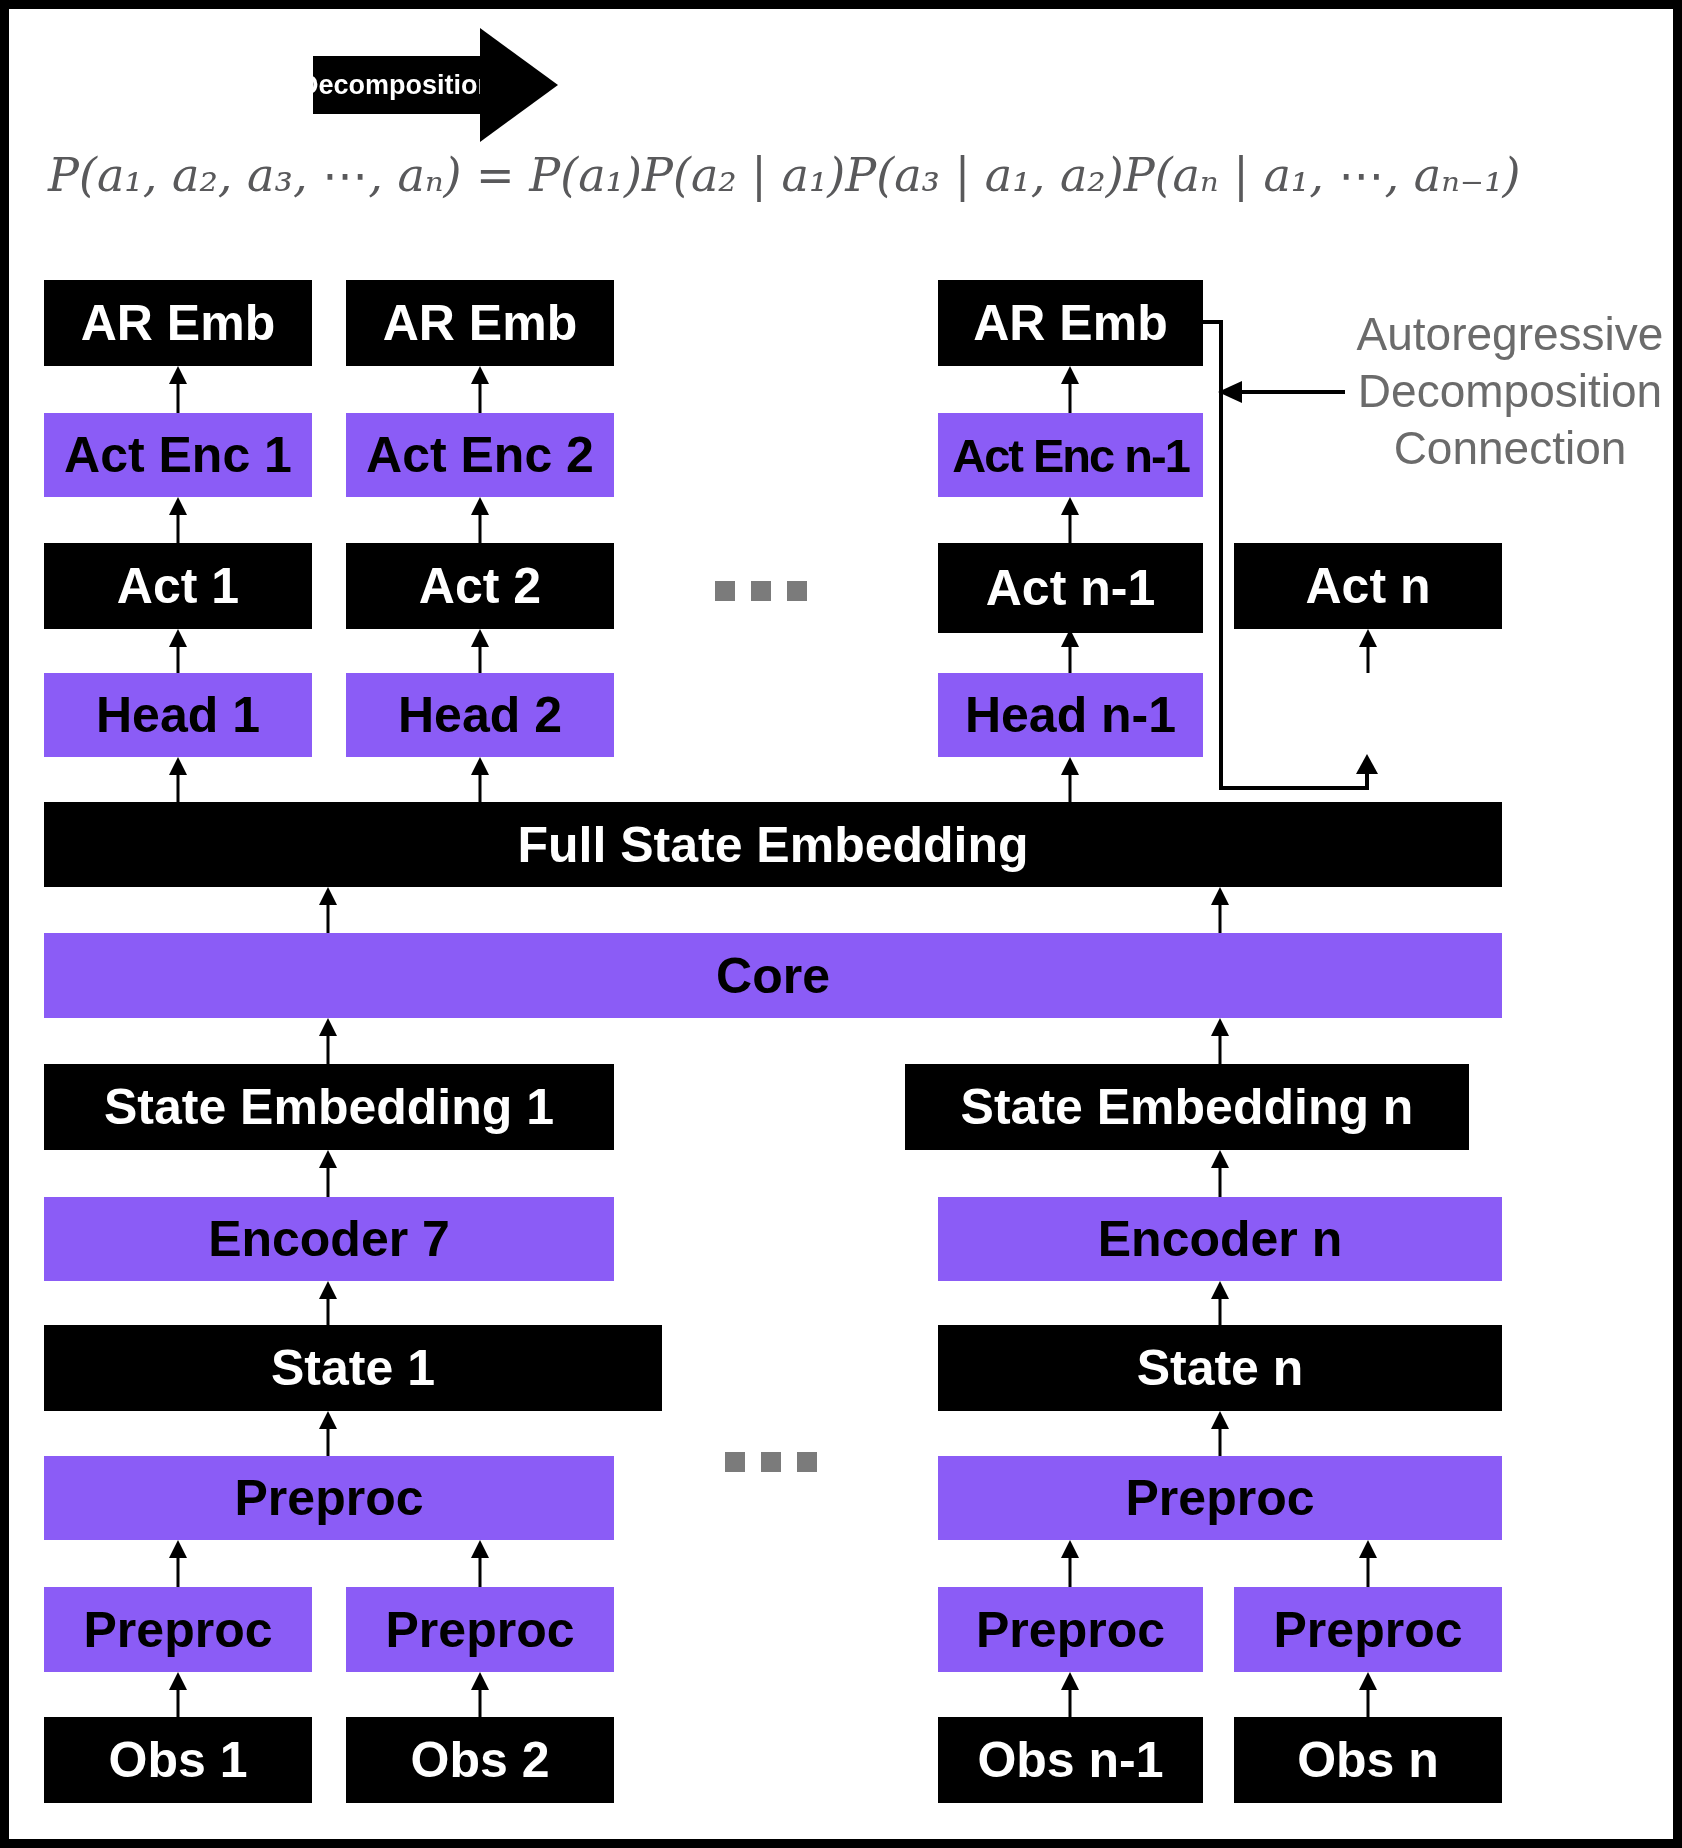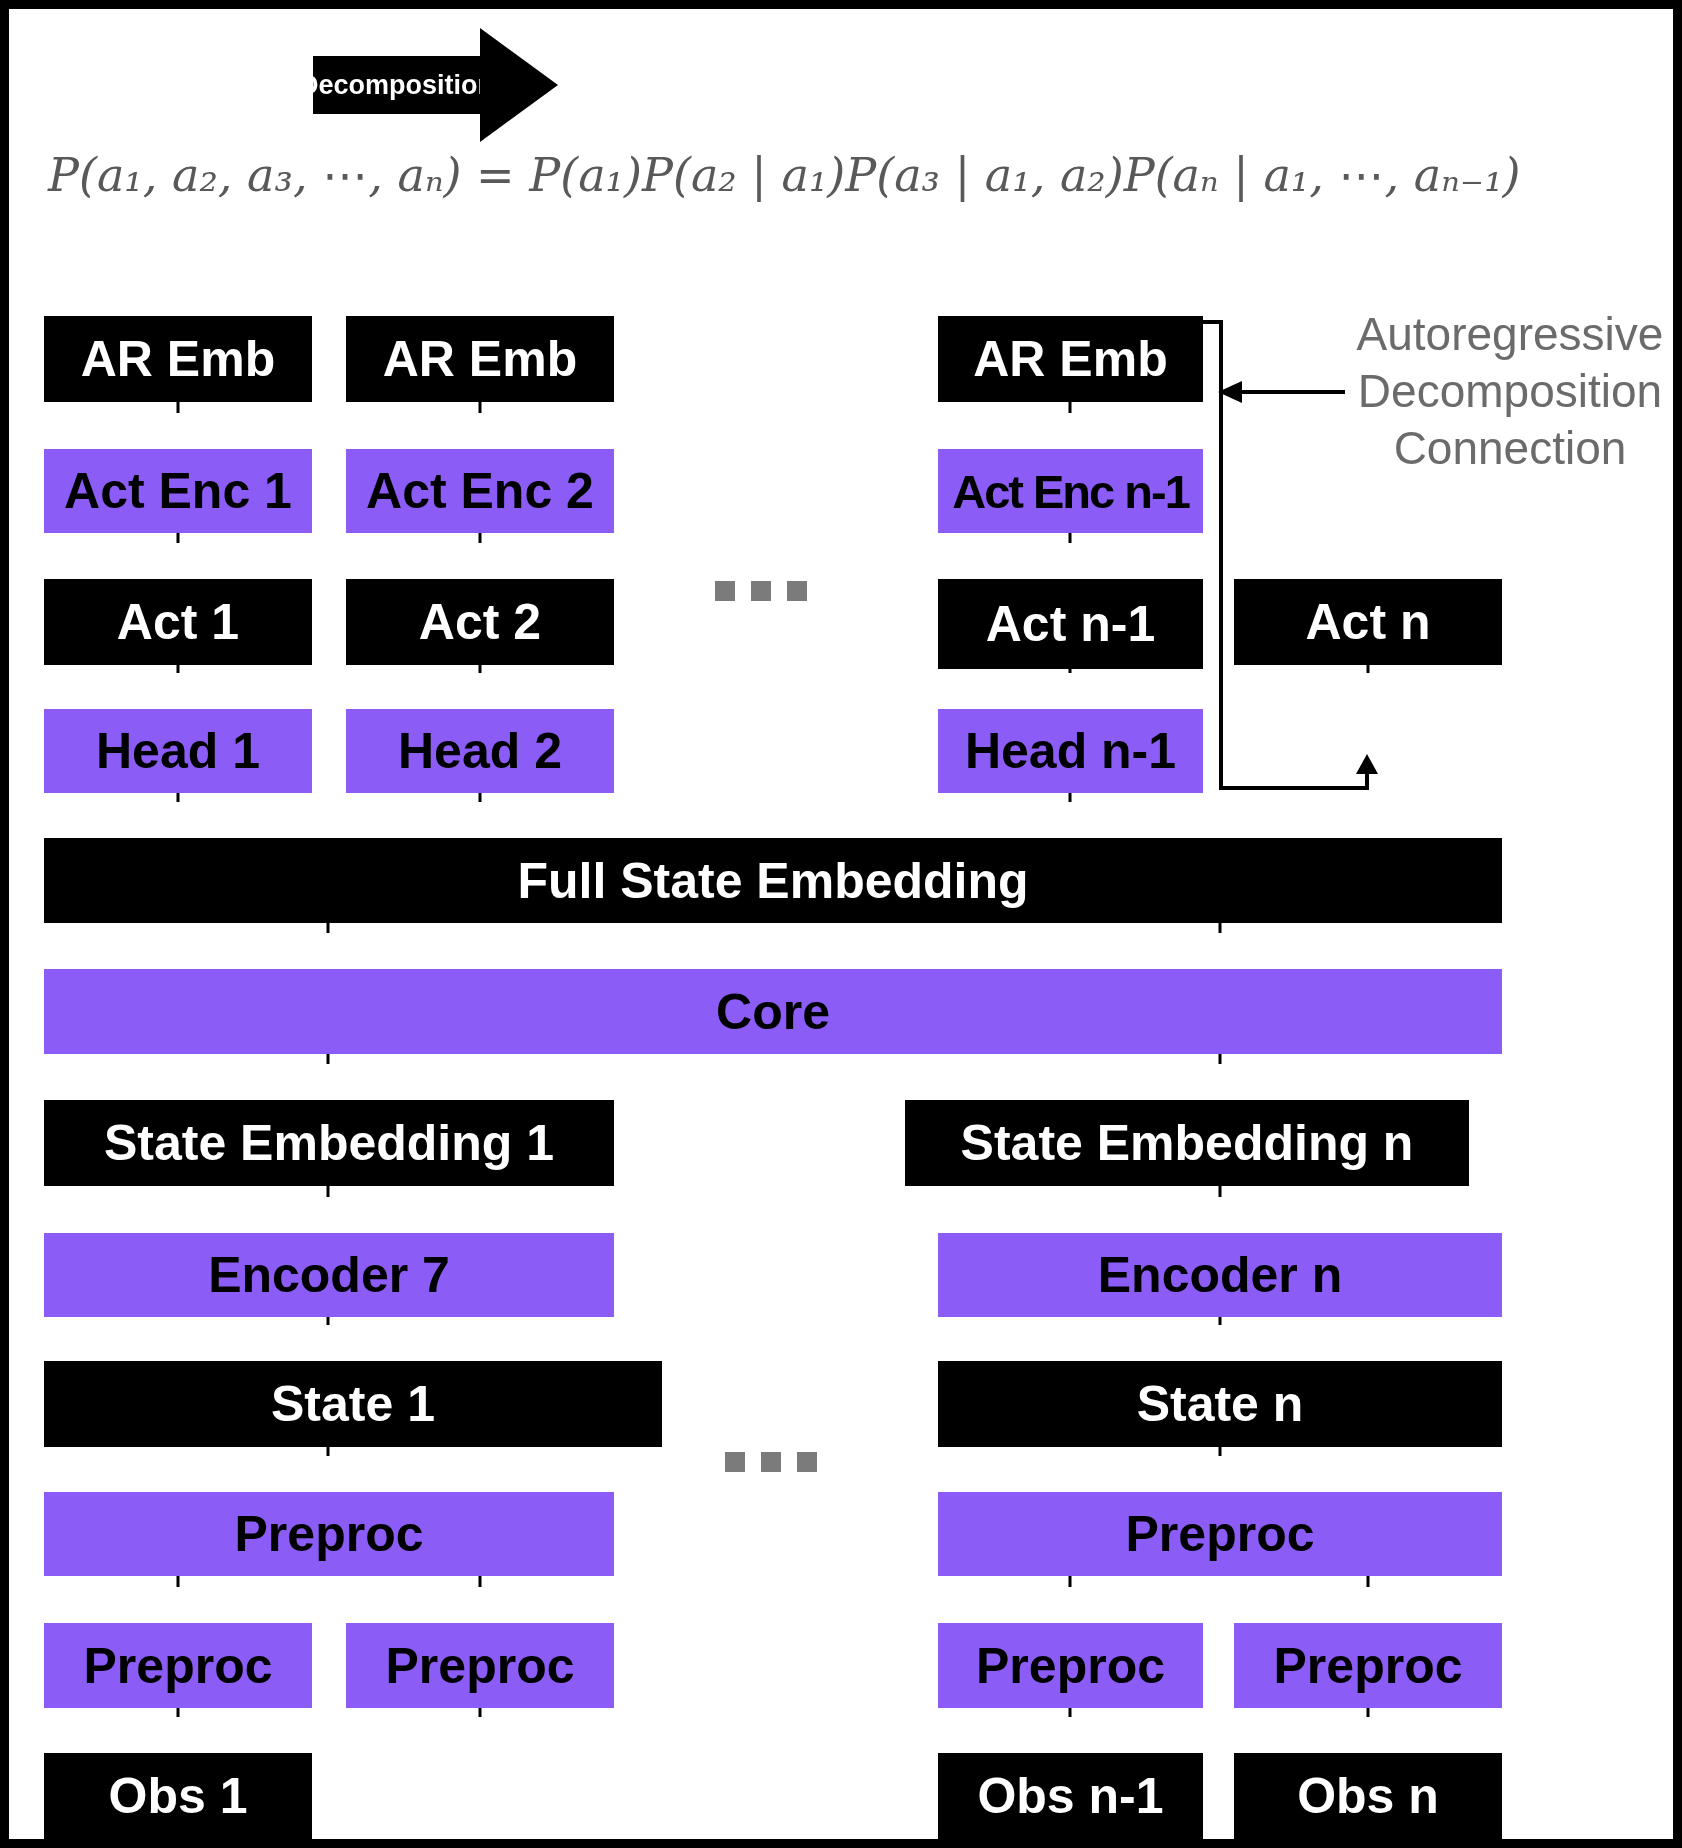--- a/index.html
+++ b/index.html
@@ -6,21 +6,21 @@
   #canvas {
     position:relative; width:1682px; height:1848px; background:#ffffff;
     font-family:"Liberation Sans","DejaVu Sans",sans-serif; overflow:hidden;
   }
   #frame {
     position:absolute; left:0; top:0; width:1682px; height:1848px;
     border:9px solid #000; box-sizing:border-box; pointer-events:none; z-index:50;
   }
   .box {
     position:absolute; display:flex; align-items:center; justify-content:center;
-    font-weight:bold; font-size:50px; white-space:nowrap; z-index:2;margin-top:36px;
+    font-weight:bold; font-size:50px; white-space:nowrap; z-index:2;
   }
   .black { background:#000000; color:#ffffff; }
   .blue  { background:#8b5cf6; color:#000000; }
   .tight { letter-spacing:-2px; font-size:47px; }
 
   
   .uparrow { position:absolute; width:18px; z-index:1; }
   .uparrow::before {
     content:""; position:absolute; left:50%; top:0; transform:translateX(-50%);
     border-left:9px solid transparent; border-right:9px solid transparent;
@@ -121,20 +121,21 @@
 
   <div class="box blue" style="left:44px;top:1456px;width:570px;height:84px">Preproc</div>
   <div class="box blue" style="left:938px;top:1456px;width:564px;height:84px">Preproc</div>
 
   <div class="box blue" style="left:44px;top:1587px;width:268px;height:85px">Preproc</div>
   <div class="box blue" style="left:346px;top:1587px;width:268px;height:85px">Preproc</div>
   <div class="box blue" style="left:938px;top:1587px;width:265px;height:85px">Preproc</div>
   <div class="box blue" style="left:1234px;top:1587px;width:268px;height:85px">Preproc</div>
 
   <div class="box black" style="left:44px;top:1717px;width:268px;height:86px">Obs 1</div>
+  <div class="box black" style="left:346px;top:1717px;width:268px;height:86px">Obs 2</div>
   <div class="box black" style="left:938px;top:1717px;width:265px;height:86px">Obs n-1</div>
   <div class="box black" style="left:1234px;top:1717px;width:268px;height:86px">Obs n</div>
 
   <div class="uparrow" style="left:169px;top:366px;height:47px"></div>
   <div class="uparrow" style="left:471px;top:366px;height:47px"></div>
   <div class="uparrow" style="left:1061px;top:366px;height:47px"></div>
 
   <div class="uparrow" style="left:169px;top:497px;height:46px"></div>
   <div class="uparrow" style="left:471px;top:497px;height:46px"></div>
   <div class="uparrow" style="left:1061px;top:497px;height:46px"></div>

